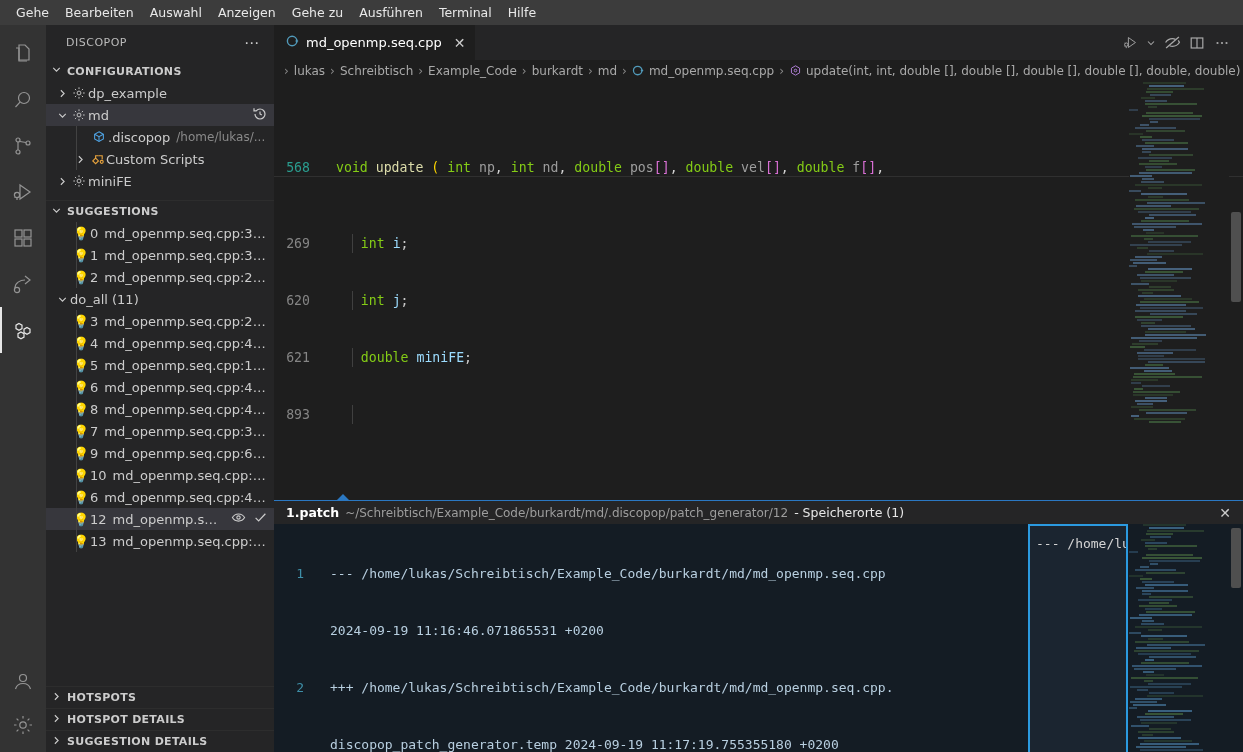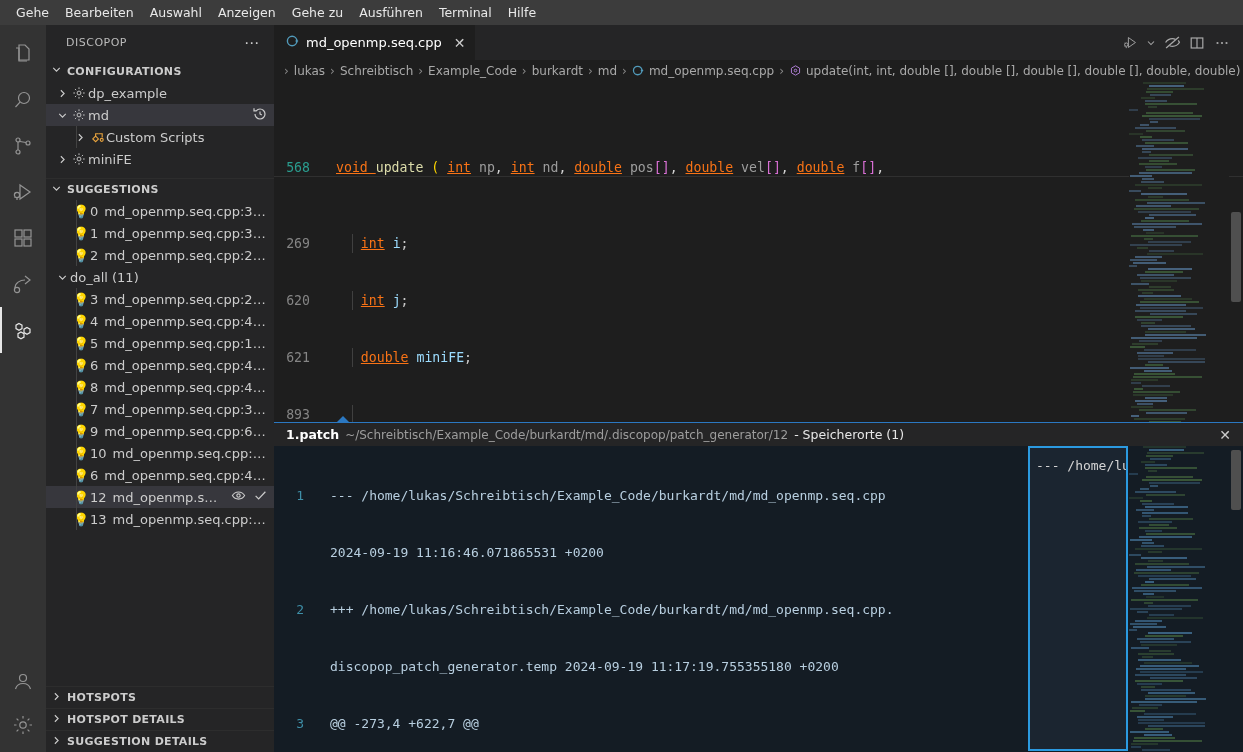--- a/index.html
+++ b/index.html
@@ -109,21 +109,21 @@
   .ln {
     width:48px; flex:0 0 48px; text-align:right; padding-right:12px; color:#858585;
     font-family:"DejaVu Sans Mono","Liberation Mono",monospace; font-size:13.2px;
   }
   .ln.acc { color:#2a9d8f; }
   .fold { width:14px; flex:0 0 14px; }
   .ctext { flex:1 1 auto; overflow:hidden; }
   .sticky { background:#1e1e1e; border-bottom:1px solid #303030; }
 
   
-  .k   { color:#f97316;text-decoration:underline; }   
+  .k   { color:#84cc16; }   
   .fn  { color:#dcdcaa; }
   .var { color:#9cdcfe; }
   .p1  { color:#ffd700; }
   .p2  { color:#da70d6; }
   .plain { color:#d4d4d4; }
   .grey { color:#9d9d9d; }
 
   
   .ig { display:inline-block; width:0; border-left:1px solid #404040; height:19px; vertical-align:top; }
 
@@ -301,20 +301,31 @@
           <span class="lbl">md</span>
           <span class="row-actions">
             <span>
               <svg width="16" height="16" viewBox="0 0 16 16" fill="none" stroke="#ccc" stroke-width="1.2">
                 <path d="M3 8a5 5 0 105-5 5 5 0 00-3.8 1.8"></path>
                   <path d="M2 2.2v2.6h2.6"></path>
                   <path d="M8 5.4V8l1.8 1.1"></path>
               </svg>
             </span>
           </span>
+        </div>
+        <div class="row indent-3">
+          <span class="guide"></span>
+          <span class="gl">
+            <svg width="14" height="14" viewBox="0 0 16 16" fill="none" stroke="#4fa3e3" stroke-width="1.2">
+                <path d="M8 2l5 2.8v5.4L8 13 3 10.2V4.8z"></path>
+                <path d="M3 4.8L8 7.6l5-2.8M8 7.6V13"></path>
+              </svg>
+          </span>
+          <span class="lbl">.discopop</span>
+          <span class="dim">/home/lukas/...</span>
         </div>
         <div class="row indent-2">
           <span class="guide"></span>
           <span class="tw">
             <svg width="13" height="13" viewBox="0 0 16 16" fill="none" stroke="#ccc" stroke-width="1.4">
                 <path d="M6 4l4 4-4 4"></path>
               </svg>
           </span>
           <span class="gl">
             <svg width="15" height="15" viewBox="0 0 16 16" fill="none" stroke="#e8a33d" stroke-width="1.2">
@@ -741,21 +752,21 @@
             <div class="mm-line" style="margin-left:17px;width:41px;background:#4c6b8a;opacity:0.73;"></div>
             <div class="mm-line" style="margin-left:2px;width:8px;background:#4c6b8a;opacity:0.88;"></div>
             <div class="mm-line" style="margin-left:5px;width:51px;background:#3d5c3a;opacity:0.49;"></div>
             <div class="mm-line" style="margin-left:20px;width:32px;background:#3d5c3a;opacity:0.86;"></div>
           </div>
         <div class="scroll-v">
           <div class="scroll-thumb" style="top:130px;height:90px;"></div>
         </div>
       </div>
 
-      <div class="panel" style="height:330px;">
+      <div class="panel" style="height:252px;">
         <div class="caret-up"></div>
         <div class="panel-head">
           <span class="pname">1.patch</span>
           <span class="ppath">~/Schreibtisch/Example_Code/burkardt/md/.discopop/patch_generator/12</span>
           <span class="pstore">- Speicherorte (1)</span>
           <span class="pclose">✕</span>
         </div>
         <div class="panel-body">
           <div class="patchcode" style="padding-top:2px;">
             <div class="pl">

